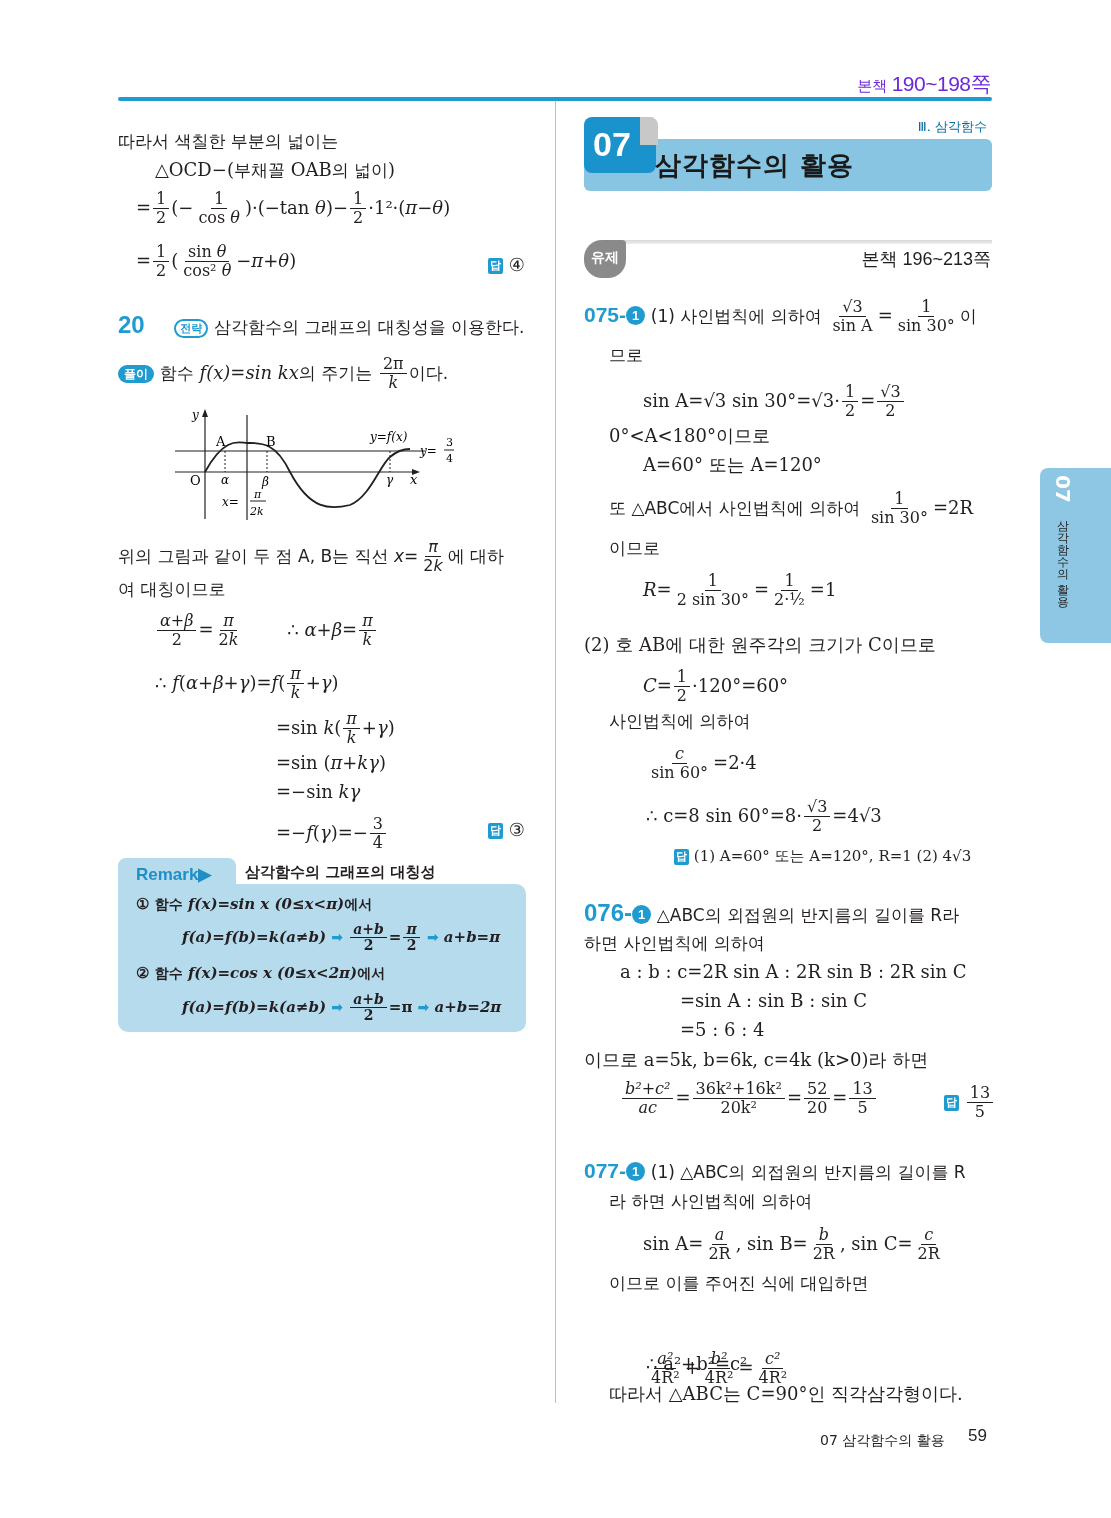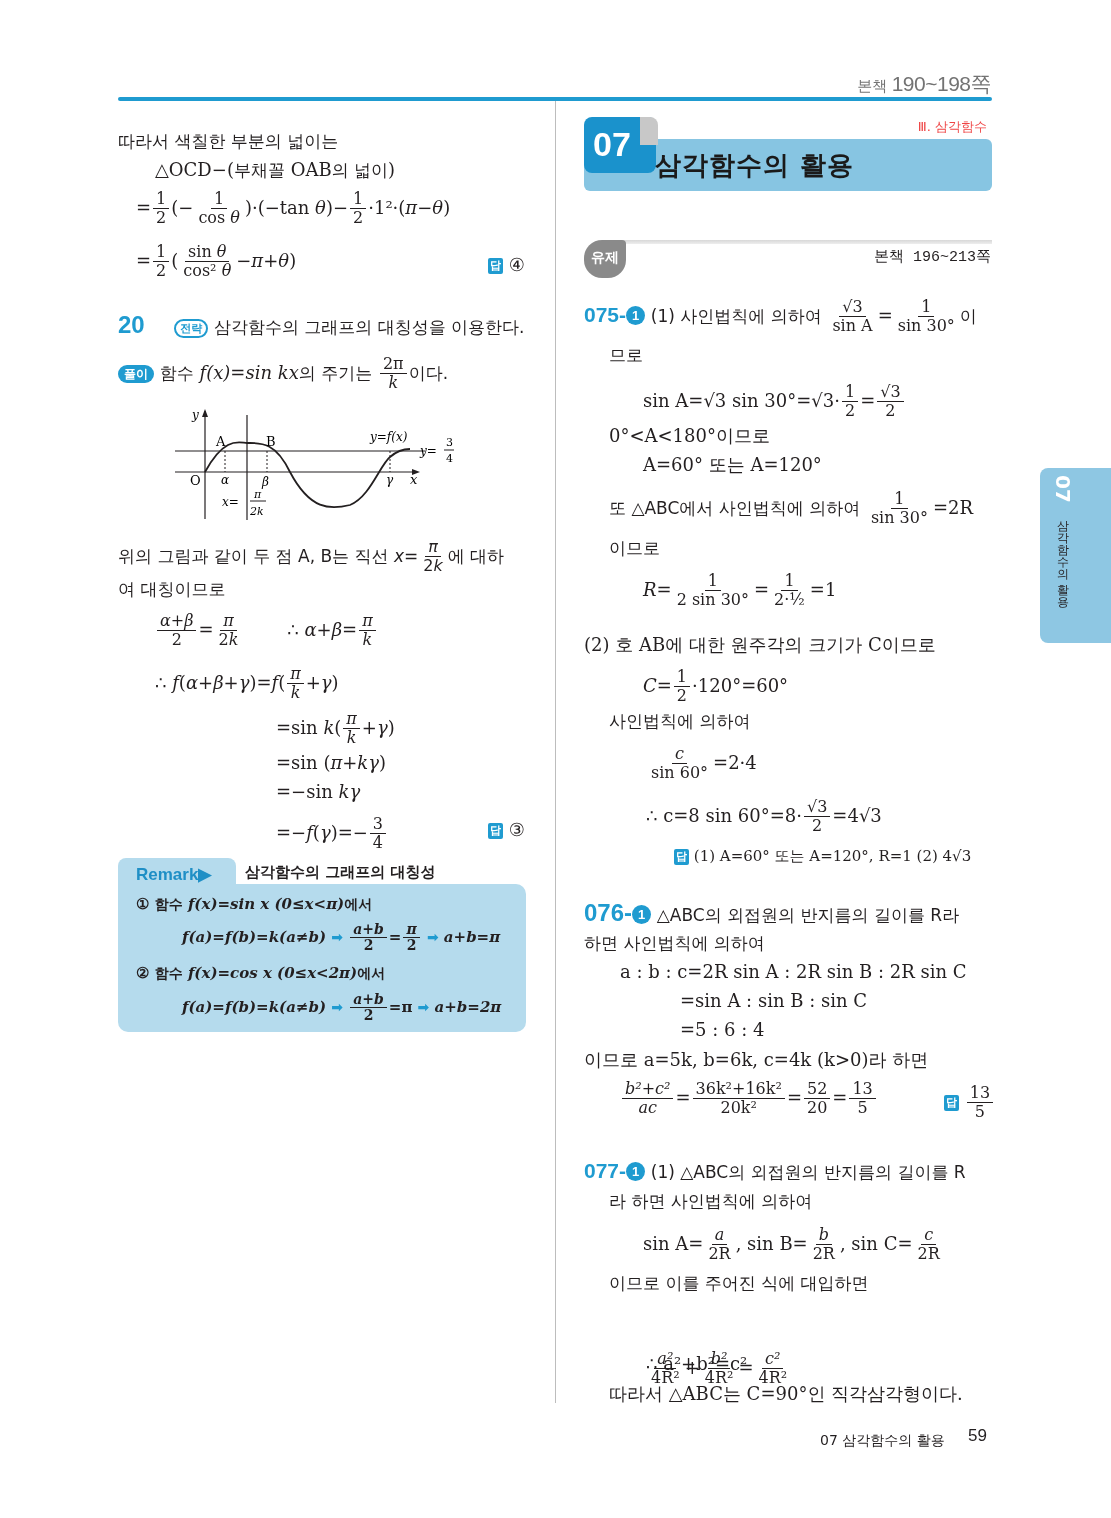--- a/index.html
+++ b/index.html
@@ -1,21 +1,21 @@
 <!DOCTYPE html>
 <html><head>
 <meta charset="utf-8">
 <style>
   * { box-sizing: border-box; margin: 0; padding: 0; }
   html, body { width: 1111px; height: 1518px; background: #ffffff; }
   body { position: relative; font-family: "DejaVu Serif", "Liberation Serif", serif; color: #231f20; overflow: hidden; }
   .abs { position: absolute; }
 
   
-  .page-ref { position: absolute; right: 120px; top: 70px; font-family: "Liberation Sans", sans-serif; color: #737373; }
+  .page-ref { position: absolute; right: 120px; top: 70px; font-family: "Liberation Sans", sans-serif; color: #6d28d9; }
   .page-ref .lbl { font-size: 15px; }
   .page-ref .num { font-size: 21px; font-weight: 500; letter-spacing: -0.5px; }
   .top-rule { position: absolute; left: 118px; top: 97px; width: 874px; height: 4px; background: #1f9bd0; border-radius: 2px; }
   .col-divider { position: absolute; left: 555px; top: 101px; width: 1px; height: 1302px; background: #bdbdbd; }
 
   .line { position: absolute; font-size: 18px; line-height: 26px; white-space: nowrap; }
   .ko { font-family: "DejaVu Sans", "Liberation Sans", sans-serif; font-size: 17px; }
   i.v { font-style: italic; }
 
   .frac { display: inline-flex; flex-direction: column; align-items: center; vertical-align: middle; margin: 0 2px; font-size: 16px; line-height: 18px; }
@@ -37,26 +37,26 @@
   .remark-line .ko { font-size: 14px; }
   .remark-line .frac { font-size: 14px; line-height: 15px; }
   .arrow { color: #1f9bd0; font-family: "DejaVu Sans", sans-serif; font-size: 14px; }
 
   
   .ch-tab { position: absolute; left: 584px; top: 117px; width: 72px; height: 56px; background: #1a92cc; border-radius: 8px; }
   .ch-fold { position: absolute; left: 640px; top: 117px; width: 18px; height: 28px; background: #c8c8c8; border-radius: 0 8px 0 0; }
   .ch-num { position: absolute; left: 593px; top: 125px; font-family: "Liberation Sans", sans-serif; font-weight: bold; font-size: 34px; color: #ffffff; }
   .ch-band { position: absolute; left: 584px; top: 139px; width: 408px; height: 52px; background: #87c5e2; border-radius: 0 6px 6px 6px; }
   .ch-title { position: absolute; left: 655px; top: 148px; font-family: "DejaVu Sans", sans-serif; font-weight: bold; font-size: 26px; color: #1a1a1a; letter-spacing: 1px; }
-  .ch-unit { position: absolute; right: 124px; top: 118px; font-family: "DejaVu Sans", sans-serif; font-size: 13px; color: #ef4444; }
+  .ch-unit { position: absolute; right: 124px; top: 118px; font-family: "DejaVu Sans", sans-serif; font-size: 13px; color: #0369a1; }
 
   .yuje-circle { position: absolute; left: 584px; top: 240px; width: 42px; height: 38px; background: #8a8a8a; border-radius: 18px 4px 18px 18px; }
   .yuje-label { position: absolute; left: 591px; top: 249px; font-family: "DejaVu Sans", sans-serif; font-weight: bold; font-size: 14px; color: #fff; }
   .yuje-rule { position: absolute; left: 610px; top: 240px; width: 382px; height: 4px; background: linear-gradient(#d8d8d8, #eeeeee); }
-  .yuje-ref { position: absolute; right: 120px; top: 247px; font-family: Liberation Mono, monospace; font-size: 15px; }
+  .yuje-ref { position: absolute; right: 120px; top: 247px; font-family: Liberation Sans, sans-serif; font-size: 18px; }
 
   .circ-one { display: inline-block; width: 19px; height: 19px; border-radius: 50%; background: #1f9bd0; color: #fff; font-family: "Liberation Sans", sans-serif; font-size: 13px; font-weight: bold; text-align: center; line-height: 19px; vertical-align: 2px; }
 
   
   .side-tab { position: absolute; left: 1040px; top: 468px; width: 71px; height: 175px; background: #8ec7e3; border-radius: 8px 0 0 8px; }
   .side-text { position: absolute; left: 1045px; top: 475px; width: 30px; writing-mode: vertical-rl; font-family: "DejaVu Sans", sans-serif; color: #231f20; }
   .side-text .n { font-weight: bold; font-size: 20px; color: #fff; }
   .side-text .t { font-size: 12px; margin-top: 4px; }
 
   .footer-title { position: absolute; left: 820px; top: 1432px; font-family: "DejaVu Sans", sans-serif; font-size: 14px; }

